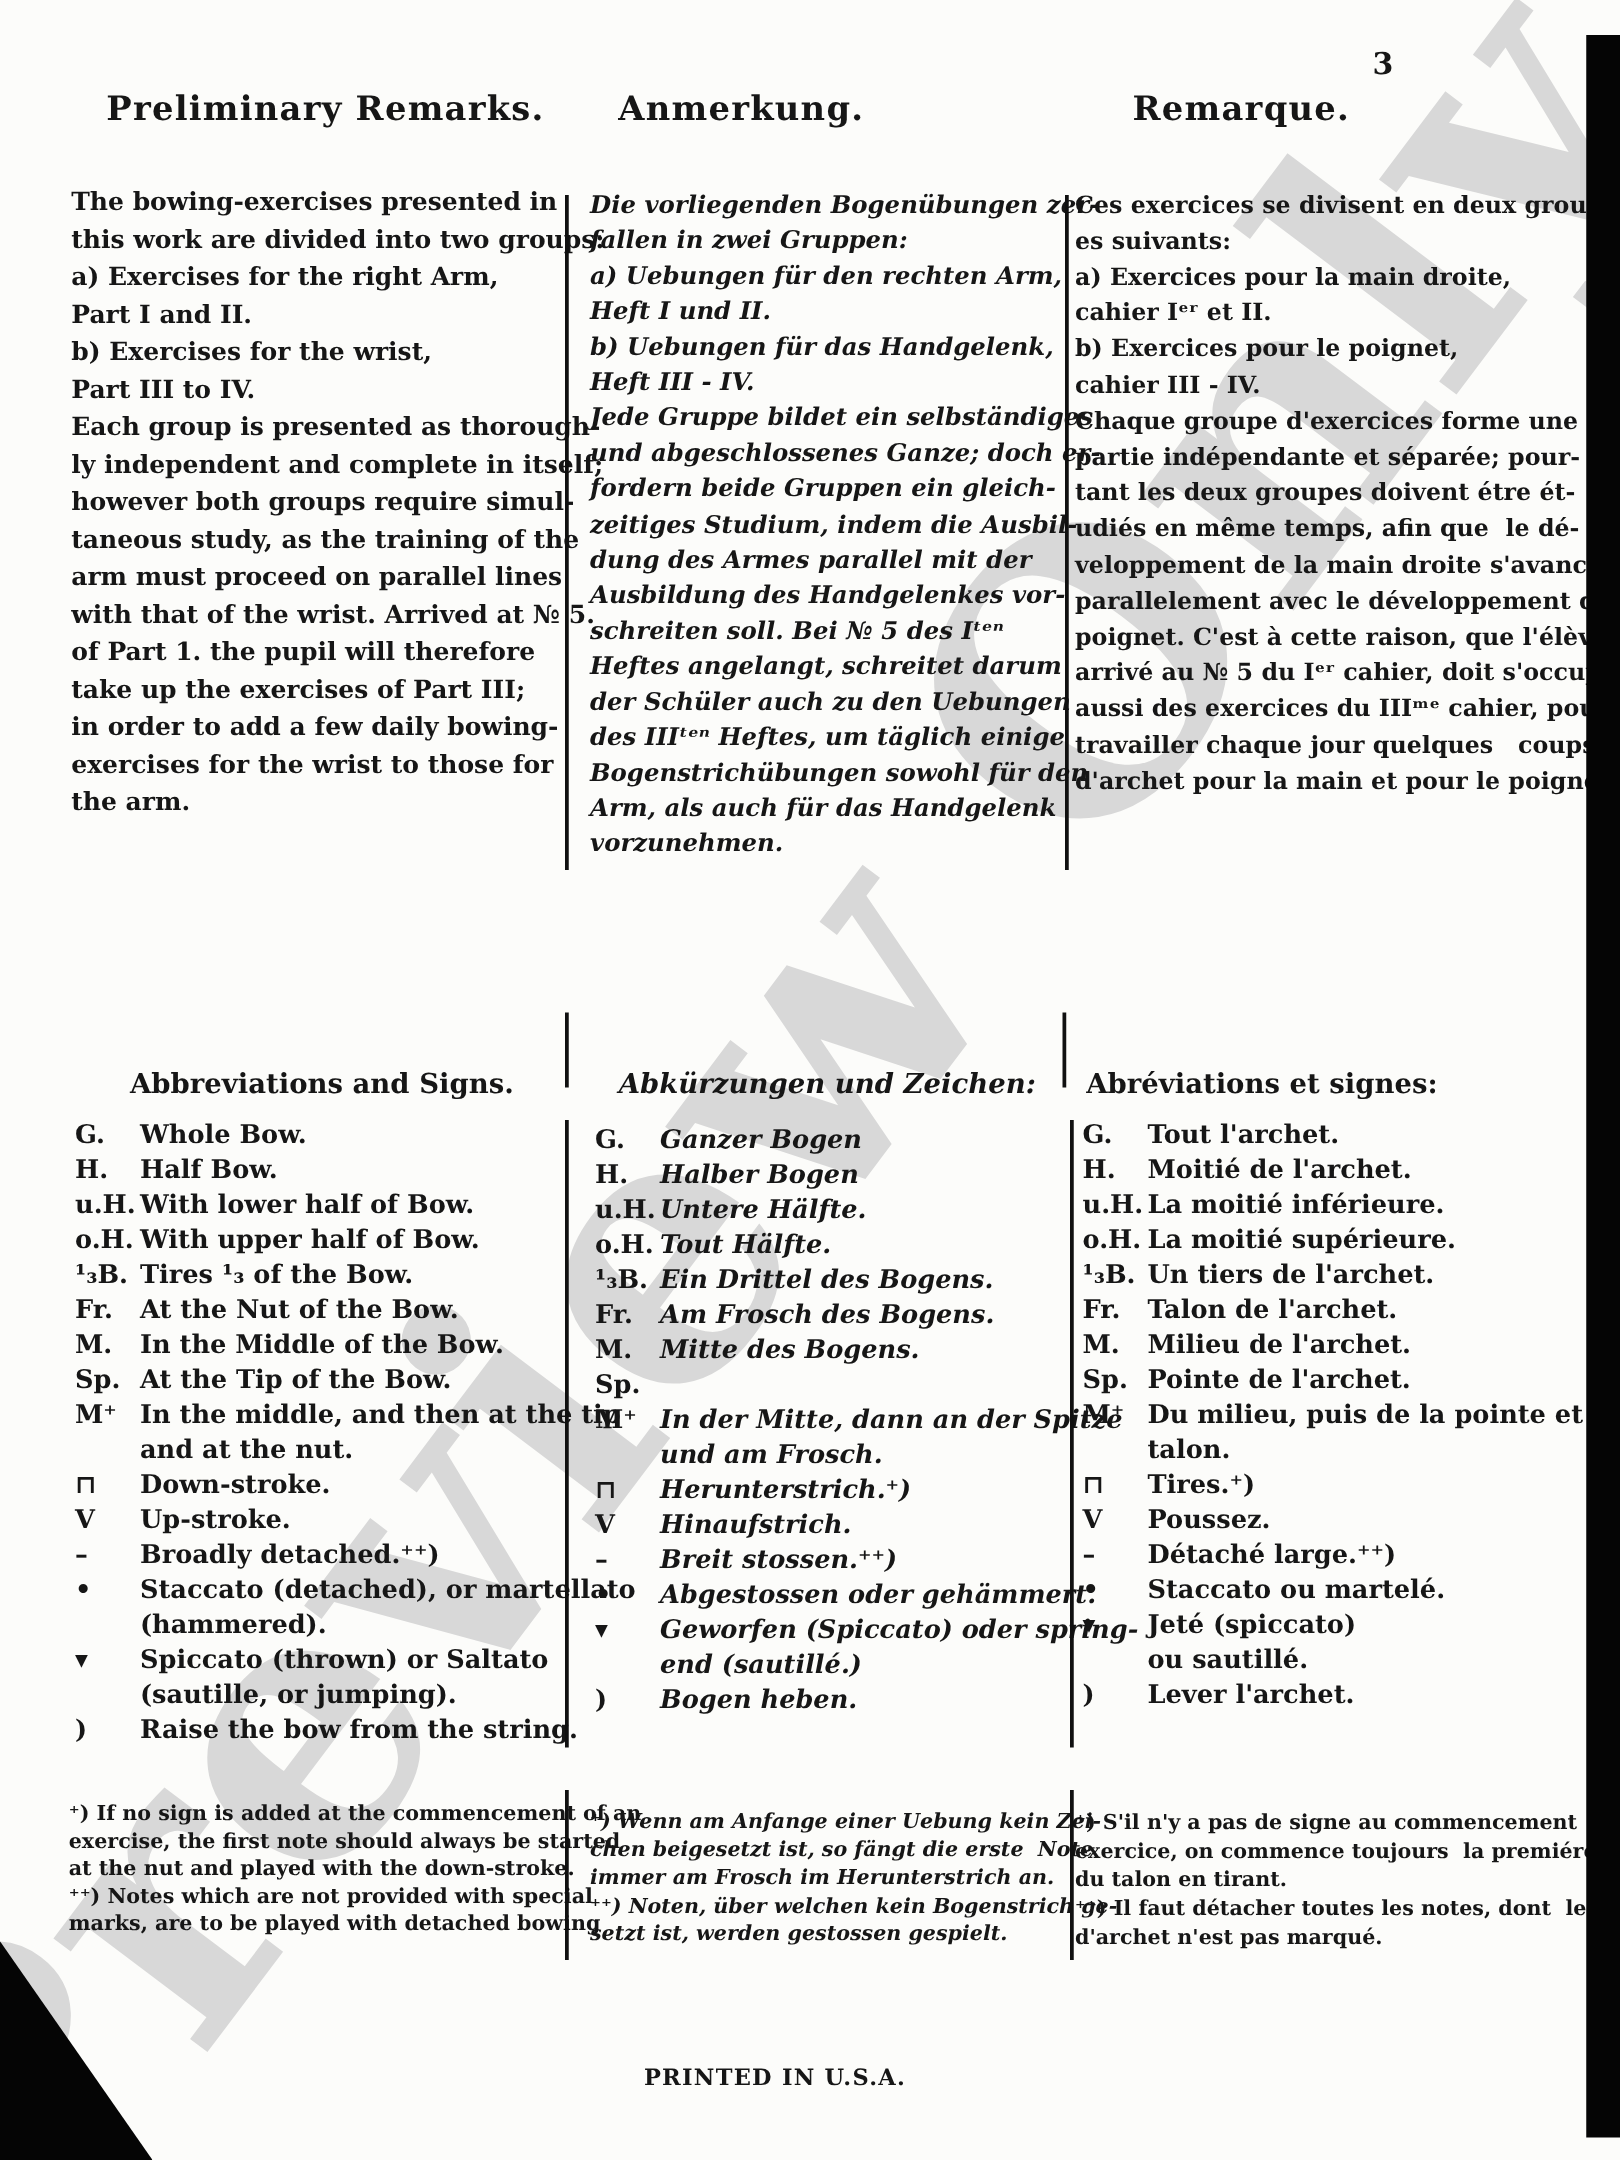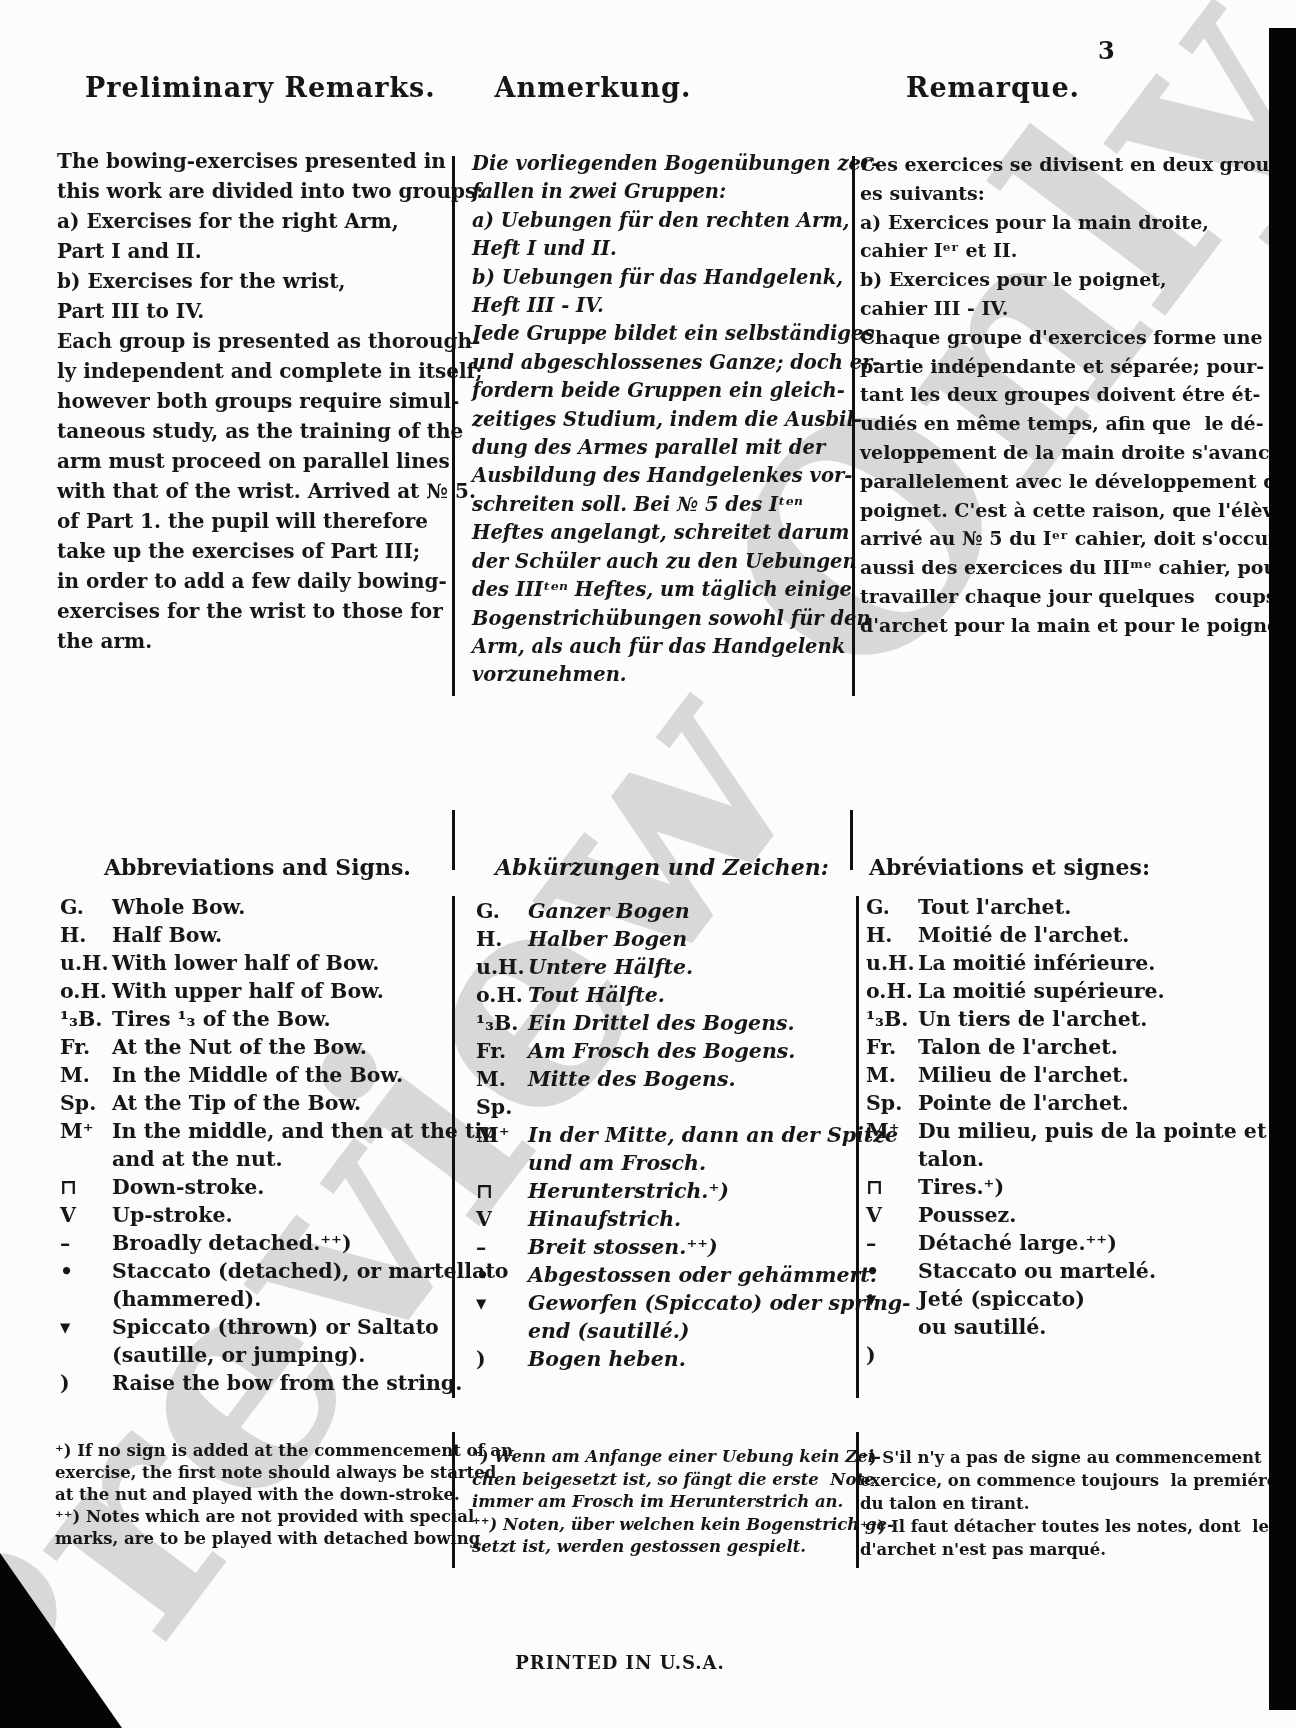--- a/index.html
+++ b/index.html
@@ -365,20 +365,21 @@
         </div>
 
         <div class="srow">
           <span class="sg">▾</span>
           <span class="sd">Jeté (spiccato)
 ou sautillé.</span>
         </div>
 
         <div class="srow">
           <span class="sg">)</span>
+          <span class="sd">Lever l'archet.</span>
         </div>
       </div>
 
     <div class="fnote" id="f1">⁺) If no sign is added at the commencement of an
 exercise, the first note should always be started
 at the nut and played with the down-stroke.
 ⁺⁺) Notes which are not provided with special
 marks, are to be played with detached bowing</div>
     <div class="fnote" id="f2">⁺) Wenn am Anfange einer Uebung kein Zei-
 chen beigesetzt ist, so fängt die erste  Note

